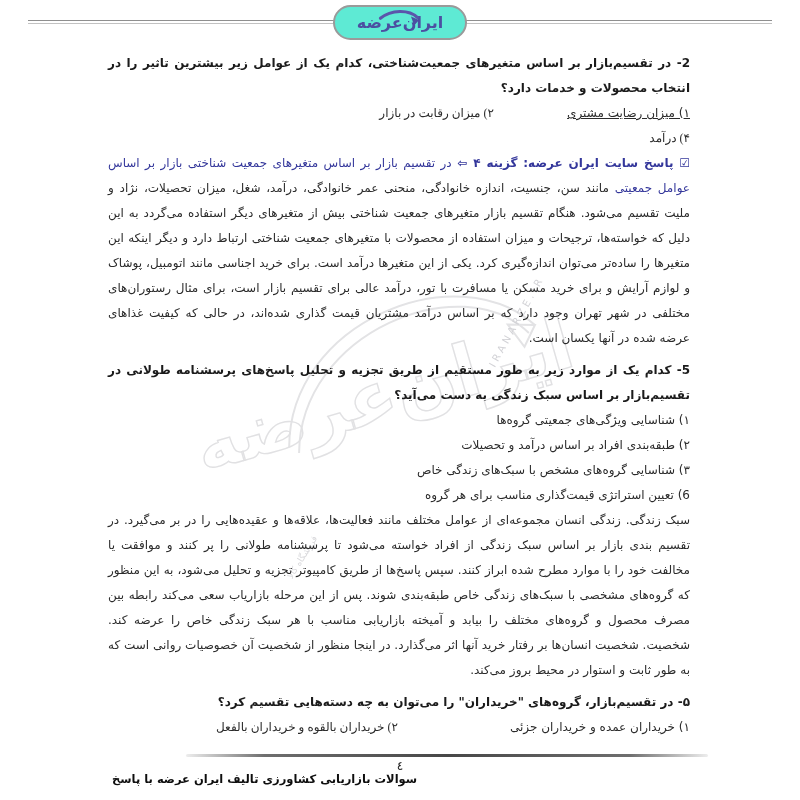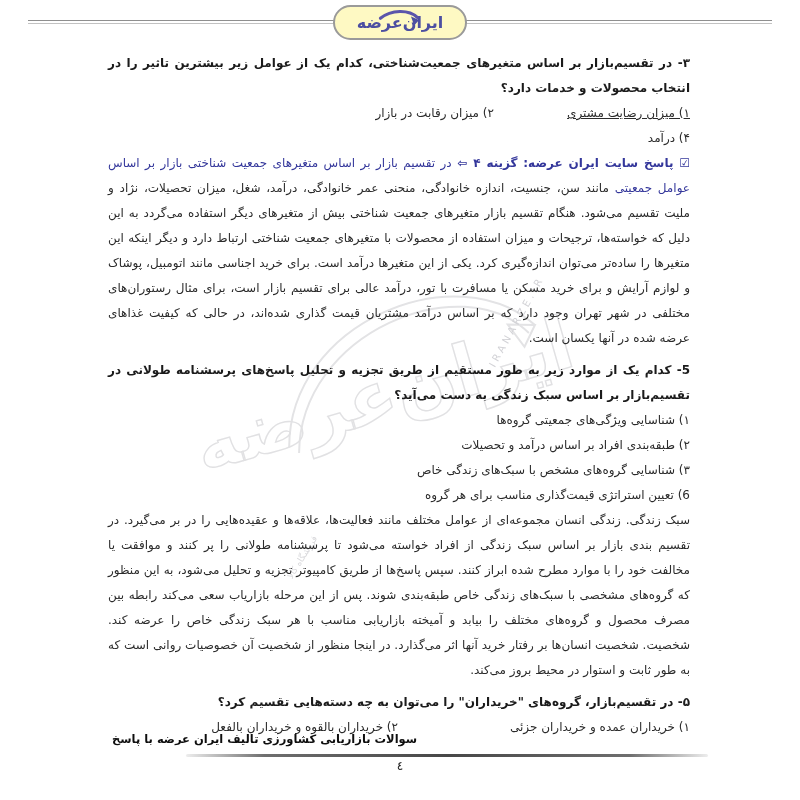--- a/index.html
+++ b/index.html
@@ -11,21 +11,21 @@
     font-family:"DejaVu Sans", sans-serif;
   }
 
   
   .header-rule {
     position:absolute; top:20px; left:28px; right:28px; height:4px;
     border-top:1.5px solid #8f8f8f; border-bottom:1.5px solid #c2c2c2;
   }
   .logo-pill {
     position:absolute; top:5px; left:50%; transform:translateX(-50%);
-    width:134px; height:35px; background:#fef9c3;
+    width:134px; height:35px; background:#5eead4;
     border:2px solid #9a9a9a; border-radius:19px; z-index:3;
     display:flex; align-items:center; justify-content:center;
   }
   .logo-text {
     direction:rtl; font-weight:bold; font-size:16px; color:var(--logo);
     letter-spacing:0.5px; position:relative; z-index:1;
   }
   .logo-swoosh { position:absolute; left:40px; top:2px; width:54px; height:24px; z-index:2; }
 
   
@@ -52,37 +52,37 @@
   .content {
     position:absolute; top:44px; right:110px; width:582px; z-index:1;
     direction:rtl; text-align:justify;
     font-size:12px; line-height:25px;
   }
   .content p { margin:0; }
   .question { font-weight:bold; color:#1b1b1b; margin-top:7px !important; }
   .opt-row { display:flex; direction:rtl; }
   .opt-c1 { width:196px; flex:none;text-decoration:underline; }
   .opt-c1-wide { width:292px; flex:none; }
-  .opt-c2 { flex:1; }
+  .opt-c2 { flex:1;font-family:Liberation Serif, serif; }
   .check { color:var(--blue); font-weight:bold; }
   .ans-label { color:var(--blue); font-weight:bold; }
   .ans-lead { color:var(--blue); }
   .body-text { color:#2b2b2b; }
 
   
   .footer-line {
     position:absolute; top:754px; left:186px; width:522px; height:3px; border-radius:2px;
     background:linear-gradient(90deg,#ededed,#6e6e6e 15%,#474747 50%,#6e6e6e 85%,#ededed);
   }
   .page-num {
     position:absolute; top:759px; left:0; width:100%;
     text-align:center; font-size:12px; color:#1d1d1d;
   }
   .footer-caption {
-    position:absolute; top:732px; left:112px;
+    position:absolute; top:772px; left:112px;
     direction:rtl; font-weight:bold; font-size:11.5px; color:#0e0e0e;
   }
 </style>
 </head>
 <body>
 
 <div class="header-rule"></div>
 <div class="logo-pill">
   <svg class="logo-swoosh" viewBox="0 0 60 26">
     <path d="M6 10 C 18 0, 38 0, 47 9" fill="none" stroke="#5b55ab" stroke-width="3.4" stroke-linecap="round"></path>
@@ -97,21 +97,21 @@
     <path d="M44 168 C 78 52, 252 34, 298 116" fill="none" stroke="#e3e3e5" stroke-width="2"></path>
     <path d="M306 110 l-26 -8 10 26 z" fill="none" stroke="#e3e3e5" stroke-width="2"></path>
   </svg>
   <div class="wm-big">ایران‌عرضه</div>
   <div class="wm-site">IRANARZE.IR</div>
   <div class="wm-shop">فروشگاه کالا</div>
 </div>
 
 <div class="content">
 
-  <p class="question">۳- در تقسیم‌بازار بر اساس متغیرهای جمعیت‌شناختی، کدام یک از عوامل زیر بیشترین تاثیر را در انتخاب محصولات و خدمات دارد؟</p>
+  <p class="question">2- در تقسیم‌بازار بر اساس متغیرهای جمعیت‌شناختی، کدام یک از عوامل زیر بیشترین تاثیر را در انتخاب محصولات و خدمات دارد؟</p>
 
   <div class="opt-row">
     <span class="opt-c1">۱) میزان رضایت مشتری</span>
     <span class="opt-c2">۲) میزان رقابت در بازار</span>
   </div>
   <div class="opt-row">
     <span class="opt-c2">۴) درآمد</span>
   </div>
 
   <p><span class="check">☑</span><span class="ans-label"> پاسخ سایت ایران عرضه: گزینه ۴ ⇦ </span><span class="ans-lead">در تقسیم بازار بر اساس متغیرهای جمعیت شناختی بازار بر اساس عوامل جمعیتی</span><span class="body-text"> مانند سن، جنسیت، اندازه خانوادگی، منحنی عمر خانوادگی، درآمد، شغل، میزان تحصیلات، نژاد و ملیت تقسیم می‌شود. هنگام تقسیم بازار متغیرهای جمعیت شناختی بیش از متغیرهای دیگر استفاده می‌گردد به این دلیل که خواسته‌ها، ترجیحات و میزان استفاده از محصولات با متغیرهای جمعیت شناختی ارتباط دارد و دیگر اینکه این متغیرها را ساده‌تر می‌توان اندازه‌گیری کرد. یکی از این متغیرها درآمد است. برای خرید اجناسی مانند اتومبیل، پوشاک و لوازم آرایش و برای خرید مسکن یا مسافرت با تور، درآمد عالی برای تقسیم بازار است، برای مثال رستوران‌های مختلفی در شهر تهران وجود دارد که بر اساس درآمد مشتریان قیمت گذاری شده‌اند، در حالی که کیفیت غذاهای عرضه شده در آنها یکسان است.</span></p>

